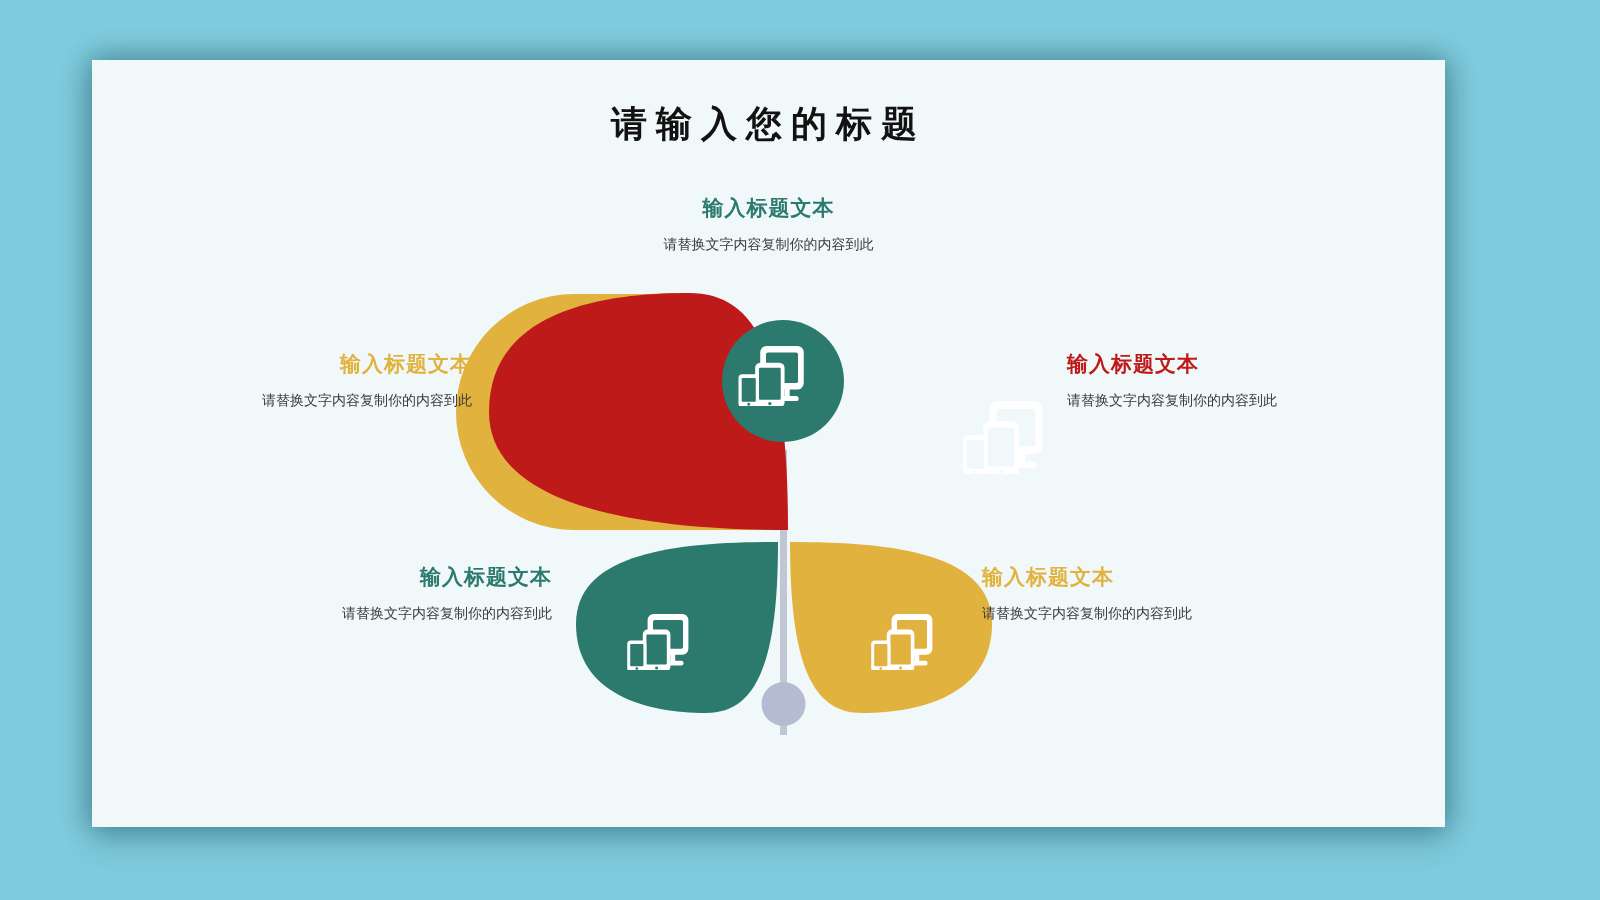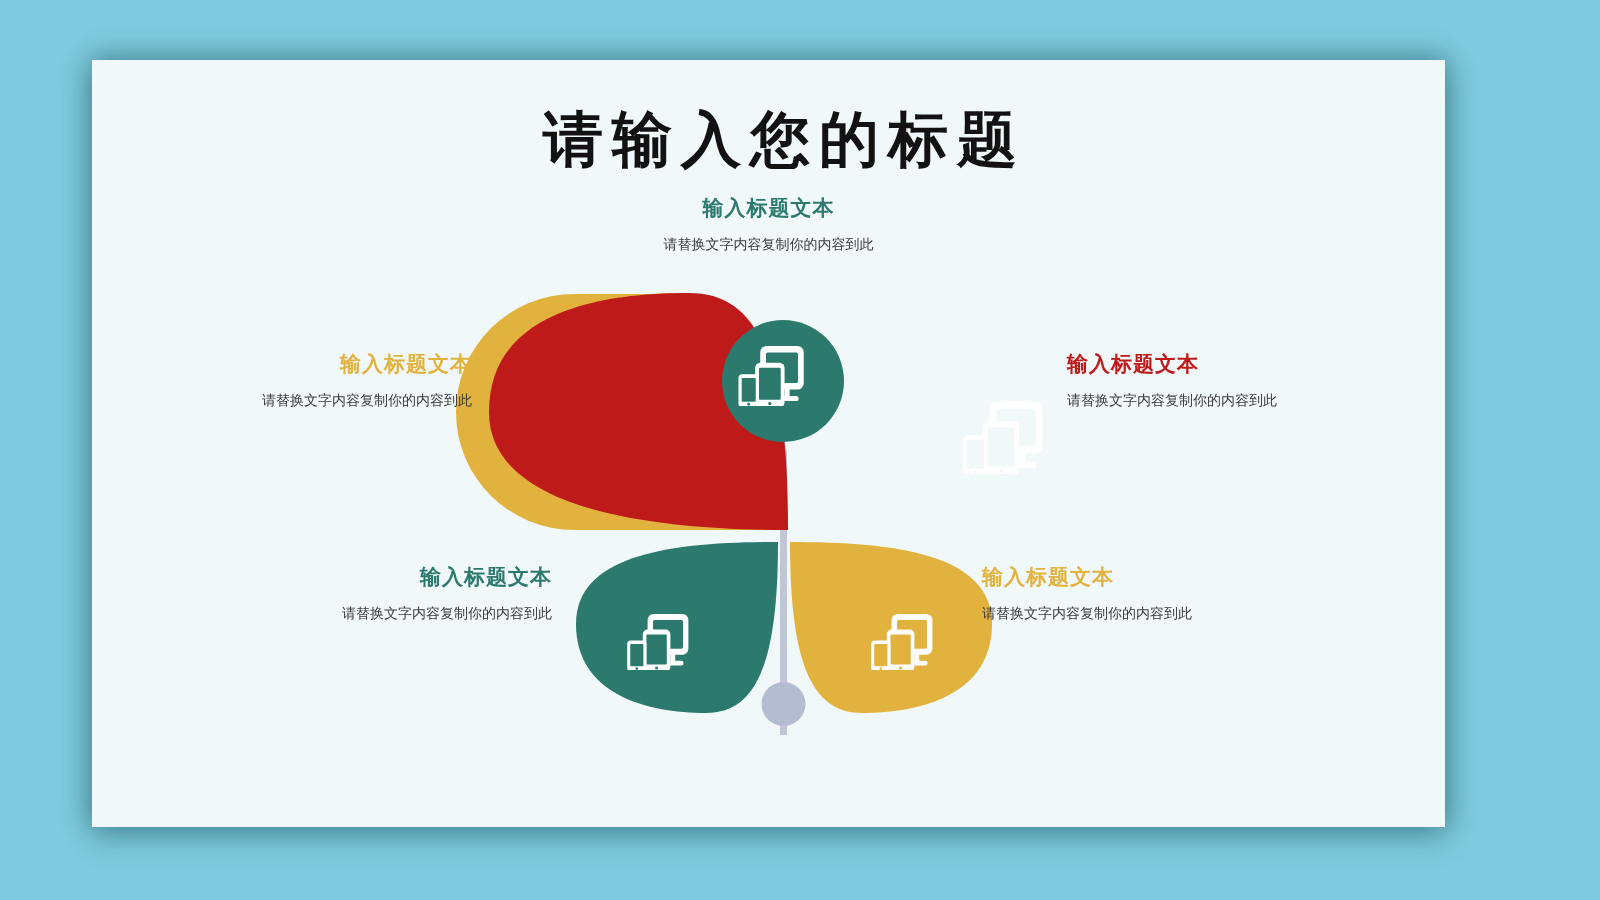--- a/index.html
+++ b/index.html
@@ -31,25 +31,25 @@
     background: #f1f8f9;
     box-shadow: 0 14px 26px rgba(30, 80, 95, 0.30),
                 0 -10px 22px rgba(30, 80, 95, 0.22),
                -12px 0 22px rgba(30, 80, 95, 0.16),
                 12px 0 22px rgba(30, 80, 95, 0.16);
   }
 
   
   .slide-title {
     position: absolute;
-    left: 16px;
+    left: 0;
     top: 40px;
     width: 100%;
     text-align: center;
-    font-size: 60px;
+    font-size: 36px;
     font-weight: bold;
     letter-spacing: 9px;
     color: #121212;
     font-family: "Liberation Serif", "DejaVu Serif", serif;
     white-space: nowrap;
   }
 
   .top-block {
     position: absolute;
     left: 50%;

